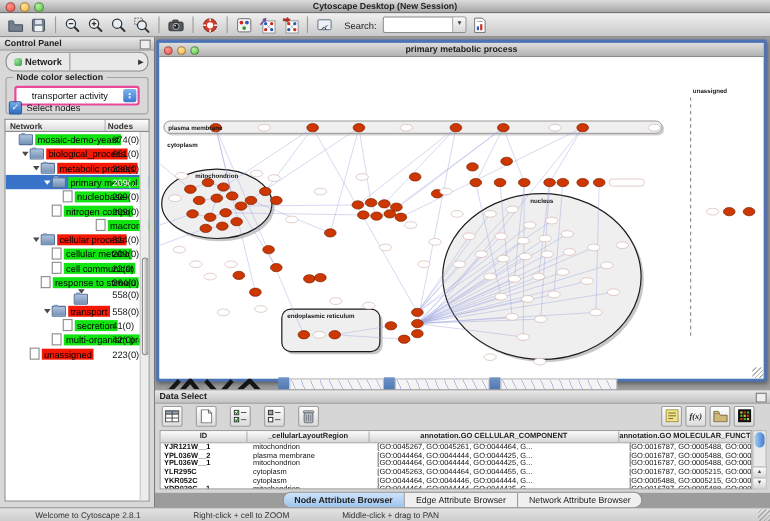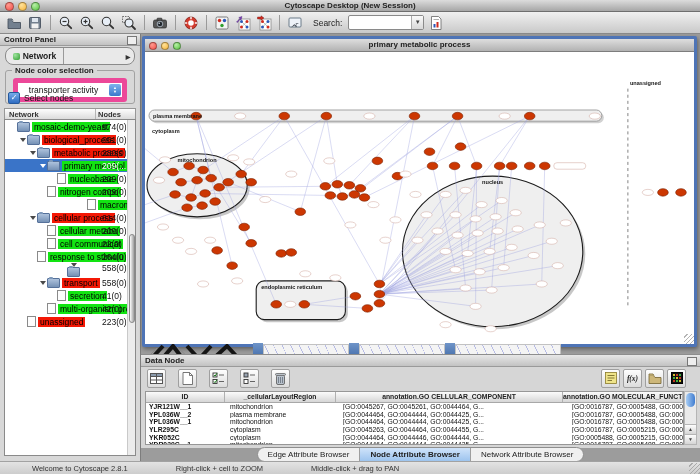--- a/index.html
+++ b/index.html
@@ -24,21 +24,21 @@
   .control-panel{position:absolute;left:0;top:34px;width:140px;bottom:12px;background:#d8d8d8;border-right:1px solid #7d7d7d;}
   .panel-header{height:11px;background:linear-gradient(#e8e8e8,#c2c2c2);border-bottom:1px solid #9a9a9a;font-size:8px;font-weight:bold;color:#222;line-height:11px;padding-left:4px;position:relative;}
   .float-btn{position:absolute;right:3px;top:2px;width:8px;height:7px;border:1px solid #777;background:#eee;}
   .cp-tabs{position:absolute;left:5px;right:5px;top:13px;height:16px;display:flex;border:1px solid #8a8a8a;border-radius:8px;background:#e9e9e9;overflow:hidden;font-size:8.5px;font-weight:bold;color:#222;}
   .cp-tab{flex:1;display:flex;align-items:center;justify-content:center;gap:3px;border-right:1px solid #9a9a9a;}
   .cp-tab.active{background:linear-gradient(#cfe0f4,#a9c6e8);margin-top:30px;}
   .cp-tab-arrow{width:12px;display:flex;align-items:center;justify-content:center;font-size:6px;color:#333;}
   .net-tab-icon{width:7px;height:7px;background:radial-gradient(circle at 30% 30%,#9fe39f,#2f9e2f);border-radius:2px;}
   .cp-group{position:absolute;left:5px;right:5px;top:36px;height:32px;border:1px solid #a2a2a2;border-radius:3px;}
   .cp-group-label{position:absolute;top:-5px;left:6px;background:#d8d8d8;padding:0 3px;font-size:8px;font-weight:bold;color:#222;}
-  .combo{position:absolute;left:7px;right:7px;top:7px;height:14px;background:#fff;border:5px solid #ec4899;border-radius:3px;display:flex;align-items:center;}
+  .combo{position:absolute;left:7px;right:7px;top:7px;height:14px;background:#fff;border:2px solid #ec4899;border-radius:3px;display:flex;align-items:center;}
   .combo-value{flex:1;text-align:center;font-size:8.5px;color:#111;}
   .combo-btn{width:12px;height:12px;margin-right:1px;border-radius:2px;background:linear-gradient(#7fb2ec,#3a79cc);display:flex;flex-direction:column;align-items:center;justify-content:center;color:#fff;font-size:4px;line-height:4px;}
   .checkrow{position:absolute;left:8px;top:58px;display:flex;align-items:center;gap:4px;}
   .checkbox{width:10px;height:10px;border-radius:2px;background:linear-gradient(#76aae8,#2e6cc2);border:1px solid #25589c;color:#fff;font-size:8px;line-height:9px;text-align:center;}
   .checklabel{font-size:8.5px;color:#111;}
   .tree-head{position:absolute;left:4px;right:4px;top:74px;height:11px;display:flex;background:linear-gradient(#fdfdfd,#d8d8d8);border:1px solid #979797;border-bottom:none;font-size:7.5px;font-weight:bold;color:#333;}
   .tree-head .th1{flex:1;padding-left:4px;line-height:11px;border-right:1px solid #b5b5b5;}
   .tree-head .th2{width:37px;padding-left:2px;line-height:11px;}
   .tree{position:absolute;left:4px;right:4px;top:85px;bottom:6px;background:#fff;border:1px solid #8a8a8a;overflow:hidden;}
   .tree-row{height:13px;display:flex;align-items:center;font-size:8.5px;white-space:nowrap;position:relative;}
@@ -641,21 +641,21 @@
       <div class="frag-light" style="left:122px;width:84px"></div>
       <div class="frag-blue" style="left:208px"></div>
       <div class="frag-light" style="left:218px;width:84px"></div>
       <div class="frag-blue" style="left:304px"></div>
       <div class="frag-light" style="left:314px;width:104px"></div>
     </div>
   </div>
 
   <div class="data-panel">
     <div class="panel-header">
-      <span>Data Node</span>
+      <span>Data Select</span>
       <div class="float-btn"></div>
     </div>
     <div class="dp-toolbar">
       <div class="dp-btn">
           <svg width="13" height="11" viewBox="0 0 13 11">
             <rect x="0.5" y="0.5" width="12" height="10" fill="#fff" stroke="#555"></rect>
             <rect x="0.5" y="0.5" width="12" height="3" fill="#8a9aac" stroke="#555"></rect>
             <line x1="0.5" y1="7" x2="12.5" y2="7" stroke="#555"></line>
             <line x1="6.5" y1="0.5" x2="6.5" y2="10.5" stroke="#555"></line>
           </svg>
@@ -791,22 +791,22 @@
       <div class="dp-thumb"></div>
       <div class="dp-arrows">
         <div class="dp-arrow">▲</div>
         <div class="dp-arrow">▼</div>
       </div>
     </div>
   </div>
 
   <div class="attr-tabs">
     <div class="attr-group">
+        <div class="attr-tab active">Node Attribute Browser</div>
         <div class="attr-tab">Edge Attribute Browser</div>
-        <div class="attr-tab active">Node Attribute Browser</div>
         <div class="attr-tab">Network Attribute Browser</div>
       </div>
   </div>
 
   <div class="statusbar">
     <span>Welcome to Cytoscape 2.8.1</span>
     <span>Right-click + cell to ZOOM</span>
     <span>Middle-click + drag to PAN</span>
     <div class="app-grip"></div>
   </div>

